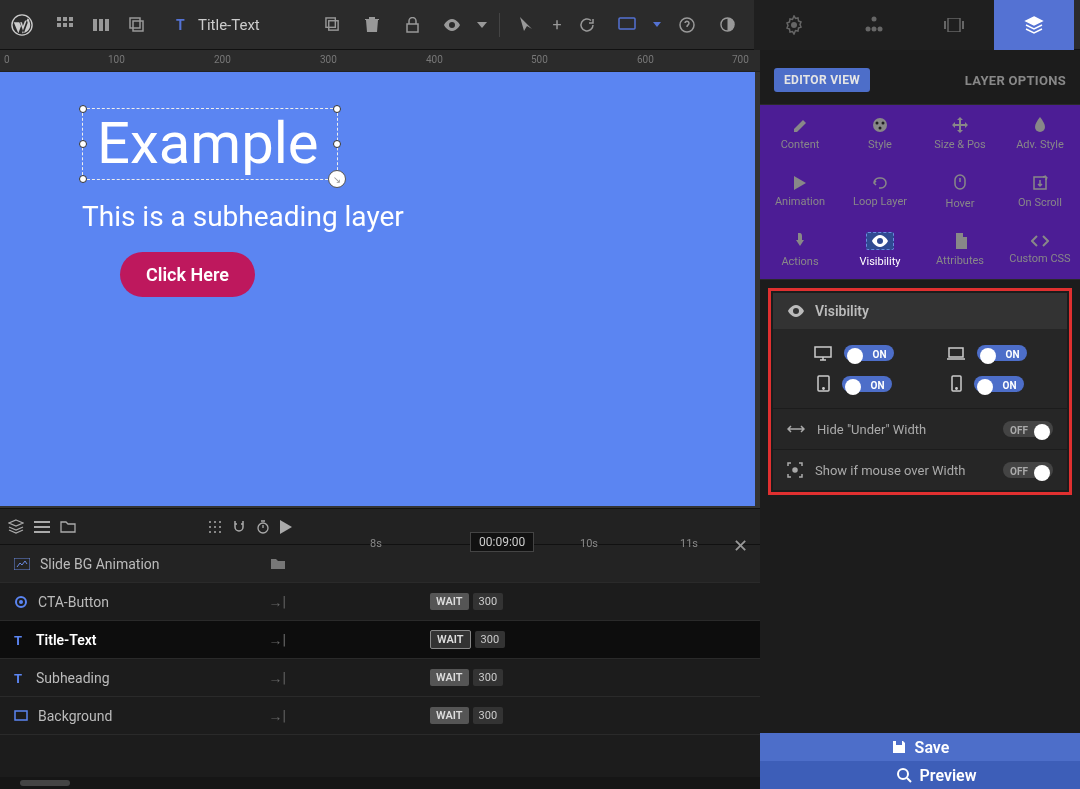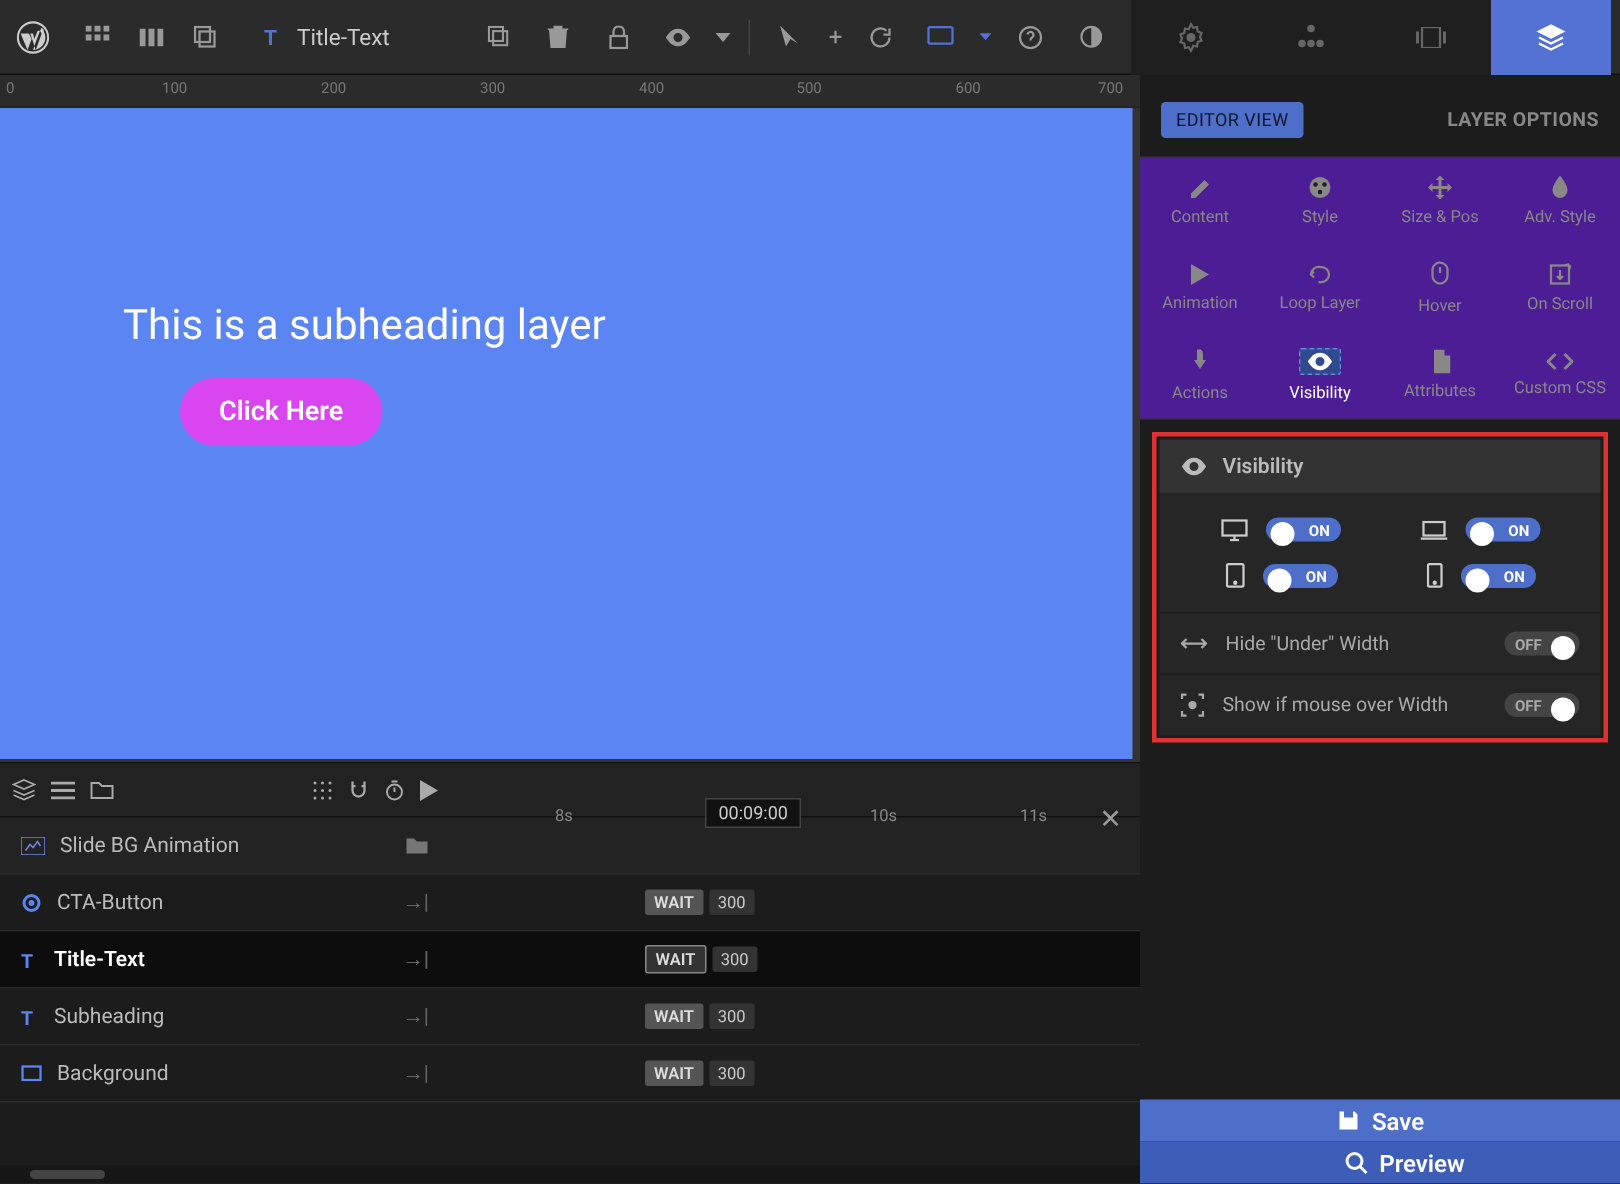--- a/index.html
+++ b/index.html
@@ -24,21 +24,21 @@
 .main { display: flex; flex: 1; min-height: 0; }
 .canvas-area { flex: 1; display: flex; flex-direction: column; background: #333; }
 .ruler-h { height: 22px; background: #2b2b2b; position: relative; font-size: 10px; color: #777; overflow: hidden; border-bottom:1px solid #222;}
 .ruler-h .tick { position: absolute; top: 4px; }
 .canvas-wrap { flex: 1; position: relative; background: #333; overflow: hidden; }
 .canvas { position: absolute; left: 0; top: 0; width: 755px; height: 434px; background: #5b85f2; }
 .sel { position: absolute; border: 1px dashed #eee; }
 .handle { position: absolute; width: 8px; height: 8px; background: #fff; border: 1px solid #333; border-radius: 50%; }
 .title-text { color: #fff; font-size: 58px; font-weight: 400; }
 .subhead { position: absolute; left: 82px; top: 128px; color: #fff; font-size: 28px; font-weight: 400; }
-.cta { position: absolute; left: 120px; top: 180px; background: #d946ef; color: #fff; padding: 12px 26px; border-radius: 28px; font-size: 18px; font-weight: 600; }
+.cta { position: absolute; left: 120px; top: 180px; background: #be185d; color: #fff; padding: 12px 26px; border-radius: 28px; font-size: 18px; font-weight: 600; }
 .cursor-pin { position:absolute; width:18px; height:18px; background:#fff; border:1px solid #555; border-radius:50%; display:flex; align-items:center; justify-content:center; font-size:10px;}
 
 
 .timeline { height: 281px; background: #1c1c1c; border-top: 1px solid #111; display: flex; flex-direction: column; }
 .tl-header { height: 36px; display: flex; align-items: center; background: #222; border-bottom: 1px solid #111; }
 .tl-left { width: 300px; display: flex; align-items: center; padding: 0 8px; gap: 10px; }
 .tl-right { flex: 1; position: relative; font-size: 11px; color: #888; }
 .tl-time { position:absolute; top:10px; }
 .tl-current { position:absolute; left:170px; top:5px; background:#111; border:1px solid #444; padding:2px 8px; font-size:12px; color:#ccc; }
 .tl-close { position:absolute; right: 12px; top:8px; cursor:pointer; color:#999; font-size:18px;}
@@ -51,21 +51,21 @@
 .tl-row .right { flex: 1; display: flex; align-items: center; padding-left: 130px; gap: 4px; }
 .wait-badge { background: #555; color: #ddd; font-size: 11px; padding: 2px 6px; border-radius: 2px; font-weight:600;}
 .wait-badge.active { background:#333; border:1px solid #888;}
 .wait-val { background: #333; color: #ccc; font-size: 11px; padding: 2px 6px; border-radius: 2px; }
 .tl-scroll { height:12px; background:#161616; display:flex; align-items:center; padding:0 20px;}
 .tl-scroll .thumb { width:50px; height:6px; background:#444; border-radius:3px;}
 
 
 .sidebar { width: 320px; background: #1c1c1c; display: flex; flex-direction: column; }
 .side-top { padding: 18px 14px 12px; display: flex; justify-content: space-between; align-items: center; }
-.editor-view { background: #4d6ec9; color: #0f172a; font-size: 12px; font-weight: 400; padding: 5px 10px; border-radius: 3px; letter-spacing:.3px;}
+.editor-view { background: #4d6ec9; color: #e5e5e5; font-size: 12px; font-weight: 700; padding: 5px 10px; border-radius: 3px; letter-spacing:.3px;}
 .layer-options { color: #888; font-size: 13px; font-weight: 700; letter-spacing:.3px;}
 .option-grid { display: grid; grid-template-columns: repeat(4, 1fr); background: #4c1d95; border-top:1px solid #2a2a2a; border-bottom:1px solid #2a2a2a;}
 .opt-cell { height: 58px; display: flex; flex-direction: column; align-items: center; justify-content: center; gap: 5px; font-size: 11px; color: #888; cursor: pointer; }
 .opt-cell.active { color: #fff; }
 .opt-cell.active .icon-wrap { background:#304a92; border:1px dashed #6a8ae0; padding:2px 4px; border-radius:2px;}
 .icon-wrap { display:flex; align-items:center; justify-content:center;}
 
 .panel { margin: 8px; }
 .red-box { border: 3px solid #e03030; padding:2px; }
 .panel-head { background: #333; display: flex; align-items: center; gap: 10px; padding: 10px 14px; color: #bbb; font-size: 14px; font-weight:600;}
@@ -230,20 +230,29 @@
       <span class="tick" style="left:108px">100</span>
       <span class="tick" style="left:214px">200</span>
       <span class="tick" style="left:320px">300</span>
       <span class="tick" style="left:426px">400</span>
       <span class="tick" style="left:531px">500</span>
       <span class="tick" style="left:637px">600</span>
       <span class="tick" style="left:732px">700</span>
     </div>
     <div class="canvas-wrap">
       <div class="canvas">
+        <div class="sel" style="left:82px; top:36px; width:256px; height:72px;">
+          <div class="title-text" style="padding-left:14px;">Example</div>
+          <div class="handle" style="left:-4px; top:-4px;"></div>
+          <div class="handle" style="right:-4px; top:-4px;"></div>
+          <div class="handle" style="left:-4px; bottom:-4px;"></div>
+          <div class="handle" style="left:-4px; top:50%; margin-top:-4px;"></div>
+          <div class="handle" style="right:-4px; top:50%; margin-top:-4px;"></div>
+          <div class="cursor-pin" style="right:-9px; bottom:-9px;">↘</div>
+        </div>
         <div class="subhead">This is a subheading layer</div>
         <div class="cta">Click Here</div>
       </div>
     </div>
 
     <div class="timeline">
       <div class="tl-header">
         <div class="tl-left">
           <span>
               <svg width="16" height="16" viewBox="0 0 16 16" fill="#aaa">

